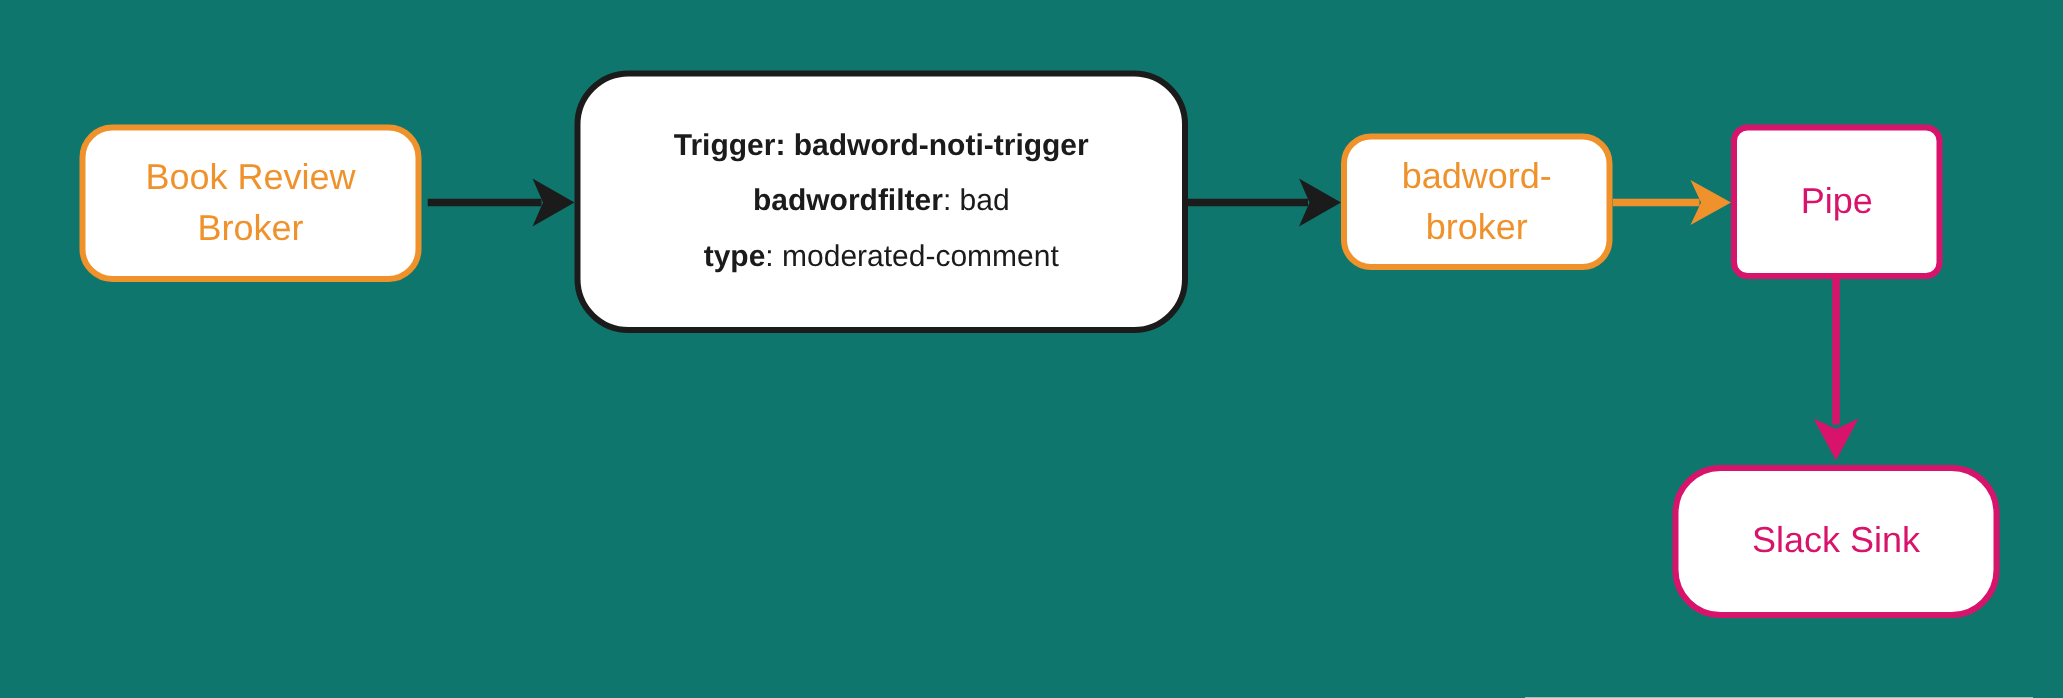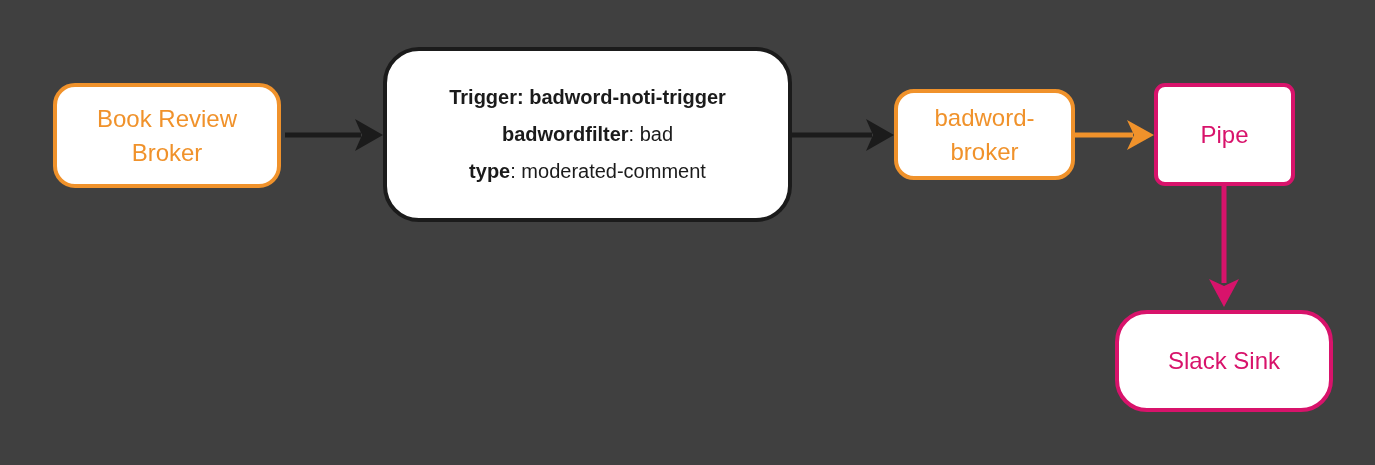--- a/index.html
+++ b/index.html
@@ -1,20 +1,20 @@
 <!DOCTYPE html>
 <html style="--orange: #F0922B; --pink: #D8136B; --ink: #1b1b1b;"><head>
 <meta charset="utf-8">
 <style>
   :root{
     --orange:#F0922B; --pink:#D8136B; --ink:#1b1b1b;
   }
   html,body{margin:0;padding:0;background:#ffffff;}
   body{font-family:"Liberation Sans", sans-serif;}
-  .canvas{position:relative;width:1375px;height:465px;background:#404040;overflow:hidden;}
+  .canvas{position:relative;width:1375px;height:465px;background:#0f766e;overflow:hidden;}
   .node{
     position:absolute;box-sizing:border-box;background:#ffffff;
     display:flex;flex-direction:column;align-items:center;justify-content:center;
     text-align:center;
   }
   .node--orange{border:4px solid var(--orange);color:var(--orange);}
   .node--pink{border:4px solid var(--pink);color:var(--pink);}
   .node--black{border:4px solid var(--ink);color:var(--ink);}
   .node-label{font-size:24px;line-height:1.38;}
 

